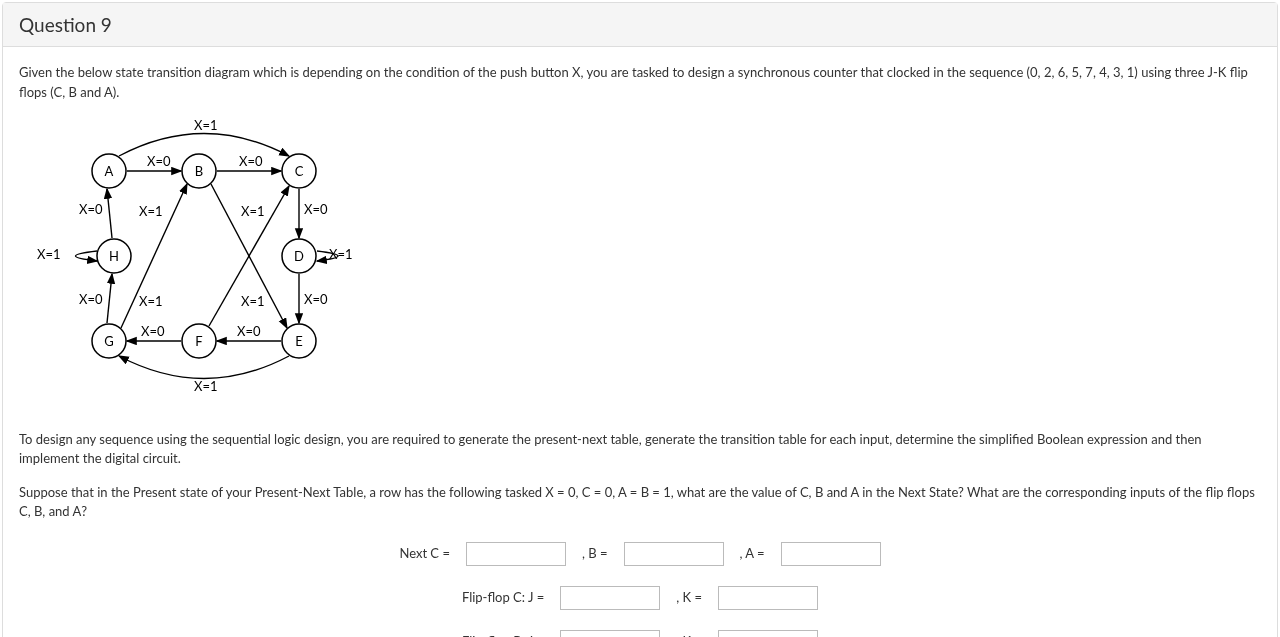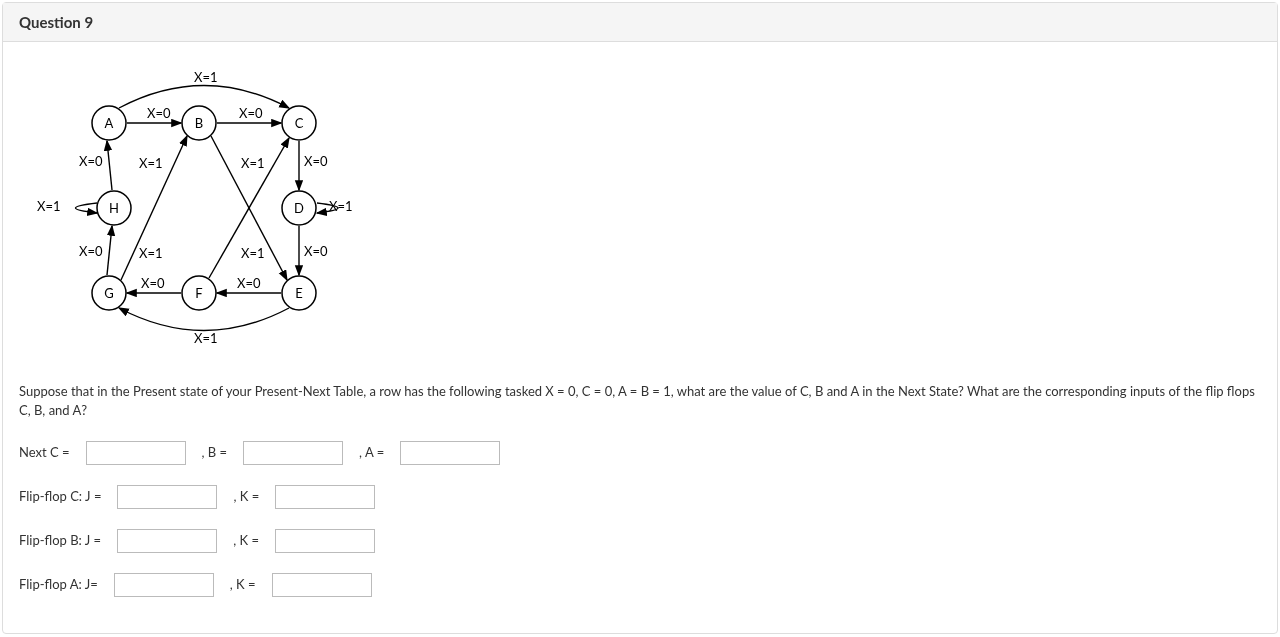--- a/index.html
+++ b/index.html
@@ -12,38 +12,39 @@
   }
   .question-container {
     border: 1px solid #ddd;
     border-radius: 4px;
     margin: 2px;
   }
   .question-header {
     background: #f5f5f5;
     border-bottom: 1px solid #ddd;
     padding: 10px 16px;
-    font-weight: 700;
-    font-size: 15px;
+    font-weight: 400;
+    font-size: 19px;
   }
   .question-body {
     padding: 16px;
     font-size: 13px;
     line-height: 1.5;
   }
   .para { margin-bottom: 14px; }
   .diagram-wrap {
     margin: 10px 0 18px 0;
   }
   .form-row {
     margin: 20px 0;
     display: flex;
     align-items: center;
     gap: 16px;
     flex-wrap: wrap;
+    justify-content: center;
   }
   .form-row label, .form-row span.lbl {
     white-space: nowrap;
   }
   input[type="text"].ans {
     border: 1px solid #bbb;
     height: 24px;
     width: 100px;
     padding: 2px 6px;
     font-size: 13px;
@@ -55,20 +56,21 @@
 </style>
 </head>
 <body>
 
 <div class="question-container">
   <div class="question-header">
     <span>Question 9</span>
   </div>
   <div class="question-body">
 
+    <div class="para">Given the below state transition diagram which is depending on the condition of the push button X, you are tasked to design a synchronous counter that clocked in the sequence (0, 2, 6, 5, 7, 4, 3, 1) using three J-K flip flops (C, B and A).</div>
 
     <div class="diagram-wrap">
       <svg width="360" height="290" viewBox="0 0 360 290">
         <defs>
           <marker id="arrow" markerWidth="8" markerHeight="8" refX="7" refY="3" orient="auto">
             <path d="M0,0 L8,3 L0,6 Z" fill="#000"></path>
           </marker>
         </defs>
 
         <g fill="#fff" stroke="#000" stroke-width="1.5">
@@ -139,20 +141,21 @@
           <text x="310" y="143">X=1</text>
 
           <text x="120" y="100">X=1</text>
           <text x="222" y="100">X=1</text>
           <text x="120" y="190">X=1</text>
           <text x="222" y="190">X=1</text>
         </g>
       </svg>
     </div>
 
+    <div class="para">To design any sequence using the sequential logic design, you are required to generate the present-next table, generate the transition table for each input, determine the simplified Boolean expression and then implement the digital circuit.</div>
     <div class="para">Suppose that in the Present state of your Present-Next Table, a row has the following tasked X = 0, C = 0, A = B = 1, what are the value of C, B and A in the Next State? What are the corresponding inputs of the flip flops C, B, and A?</div>
 
     <div class="form-row">
       <span class="lbl">Next C =</span>
       <input type="text" class="ans" style="">
       <span class="lbl">, B =</span>
       <input type="text" class="ans" style="">
       <span class="lbl">, A =</span>
       <input type="text" class="ans" style="">
     </div>

